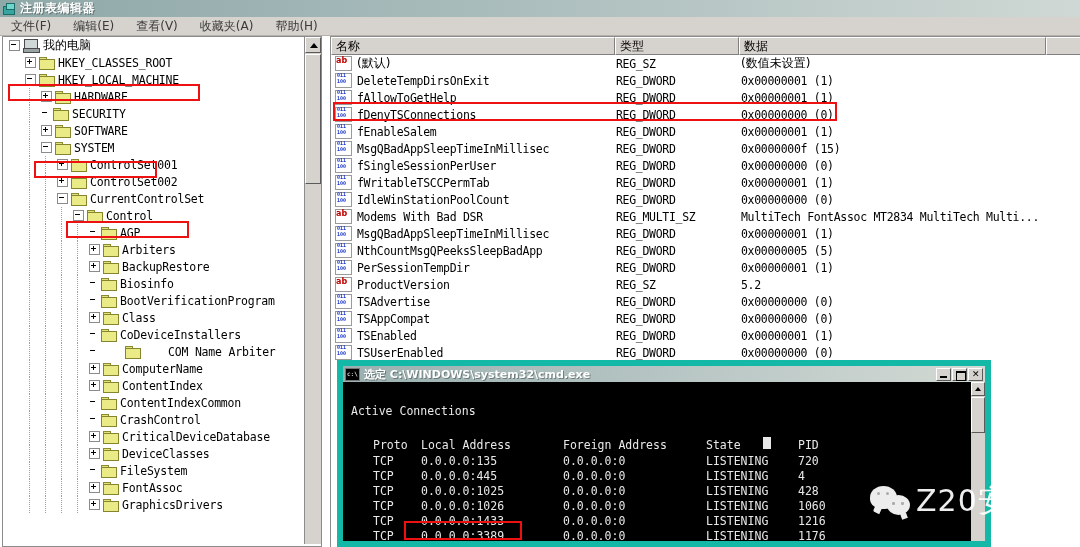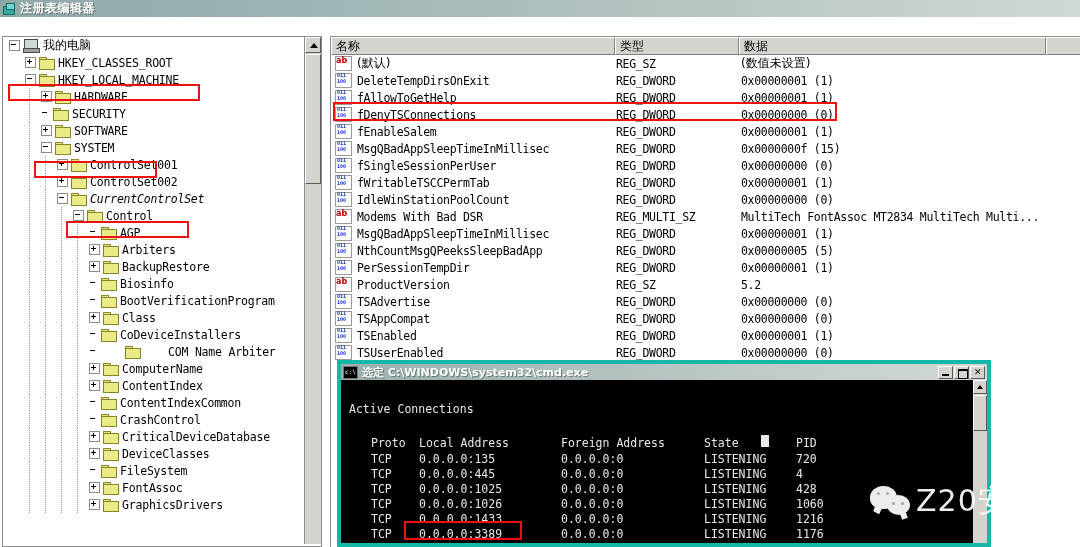--- a/index.html
+++ b/index.html
@@ -80,21 +80,21 @@
     font-family:"DejaVu Sans Mono",monospace;letter-spacing:-.3px;}
   .rdata{position:absolute;left:410px;font-size:11.5px;color:#000;
     font-family:"DejaVu Sans Mono",monospace;letter-spacing:-.3px;}
   .rdata.cn{font-family:"DejaVu Sans",sans-serif;font-size:12px;letter-spacing:0;}
 
   
   .redbox{position:absolute;border:2px solid #ee1111;box-sizing:border-box;pointer-events:none;z-index:40;}
 
   
   .cmdwin{position:absolute;left:337px;top:360px;width:654px;height:187px;
-    background:#000;border:4px solid #14b8a6;box-sizing:border-box;z-index:30;overflow:hidden;}
+    background:#000;border:6px solid #14b8a6;box-sizing:border-box;z-index:30;overflow:hidden;}
   .cmd-title{height:16px;background:linear-gradient(to right,#9ab0b0 0%,#b9c7c5 55%,#d3d9d4 100%);
     display:flex;align-items:center;padding-left:2px;}
   .cmd-ico{width:13px;height:11px;background:#000;border:1px solid #777;margin-right:4px;flex:none;
     position:relative;}
   .cmd-ico::after{content:"c:\\";position:absolute;left:1px;top:-1px;font-size:6px;color:#fff;
     font-family:"DejaVu Sans Mono",monospace;line-height:11px;}
   .cmd-ttl{font-size:11px;color:#fff;font-weight:bold;text-shadow:1px 1px 0 rgba(0,0,0,.35);
     font-family:"DejaVu Sans",sans-serif;white-space:nowrap;}
   .cmd-btns{margin-left:auto;display:flex;gap:1px;padding-right:2px;}
   .cbtn{width:15px;height:13px;background:#d6d3ce;border:1px solid #fff;
@@ -138,20 +138,27 @@
 <div id="app">
 
   <div class="titlebar">
     <div class="tb-icon">
       <div class="b1"></div>
         <div class="b2"></div>
     </div>
     <span class="tb-title">注册表编辑器</span>
   </div>
 
+  <div class="menubar" id="menubar">
+      <div class="menu-item">文件(F)</div>
+      <div class="menu-item">编辑(E)</div>
+      <div class="menu-item">查看(V)</div>
+      <div class="menu-item">收藏夹(A)</div>
+      <div class="menu-item">帮助(H)</div>
+    </div>
 
   <div class="tree-panel">
     <div class="tree-inner" id="tree">
         <div class="tnode" style="padding-left: 6px;">
           <span class="exp "></span>
           <span class="pc">
             <span class="scr"></span>
             <span class="base"></span>
           </span>
           <span class="tlabel cn">我的电脑</span>
@@ -221,21 +228,21 @@
         <div class="tnode" style="padding-left: 54px;">
           <span class="guide" style="left: 26px;"></span>
           <span class="guide" style="left: 42px;"></span>
           <span class="exp plus"></span>
           <span class="folder">
             <span class="tab"></span>
             <span class="body"></span>
           </span>
           <span class="tlabel">ControlSet002</span>
         </div>
-        <div class="tnode" style="padding-left: 54px; font-style: italic;">
+        <div class="tnode" style="padding-left: 54px;">
           <span class="guide" style="left: 26px;"></span>
           <span class="guide" style="left: 42px;"></span>
           <span class="exp "></span>
           <span class="folder">
             <span class="tab"></span>
             <span class="body"></span>
           </span>
           <span class="tlabel">CurrentControlSet</span>
         </div>
         <div class="tnode" style="padding-left: 70px;">

